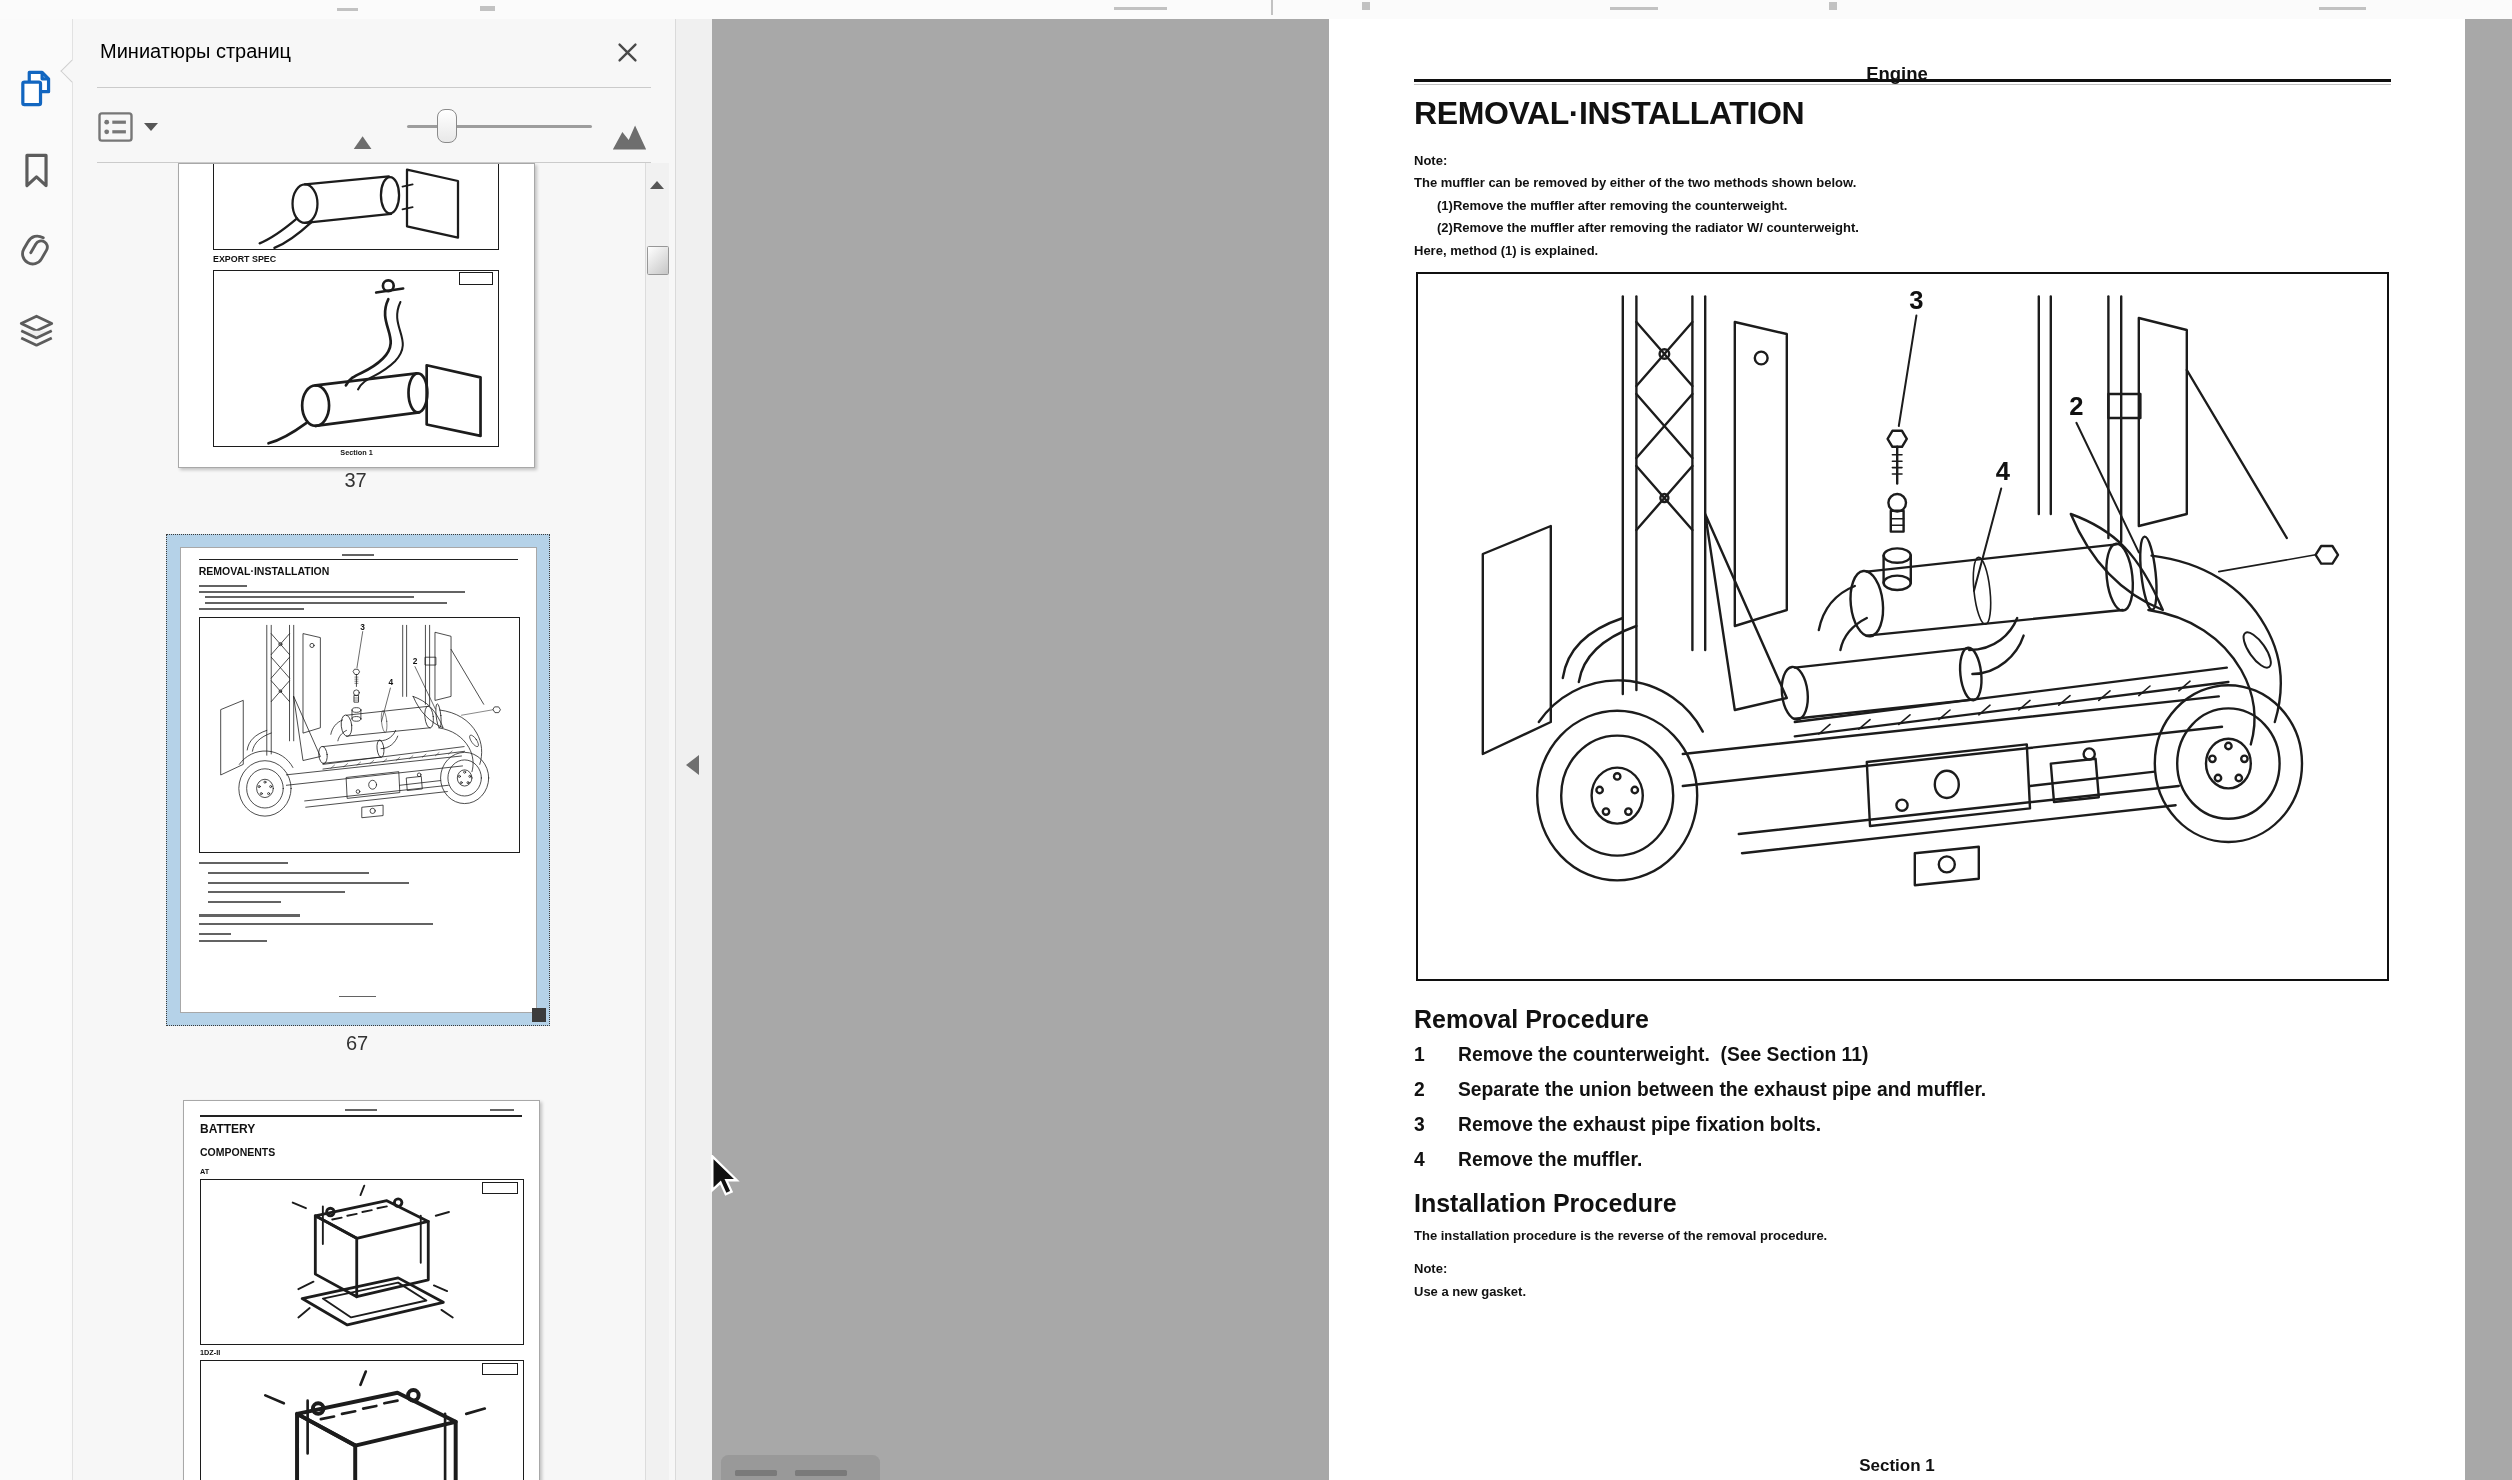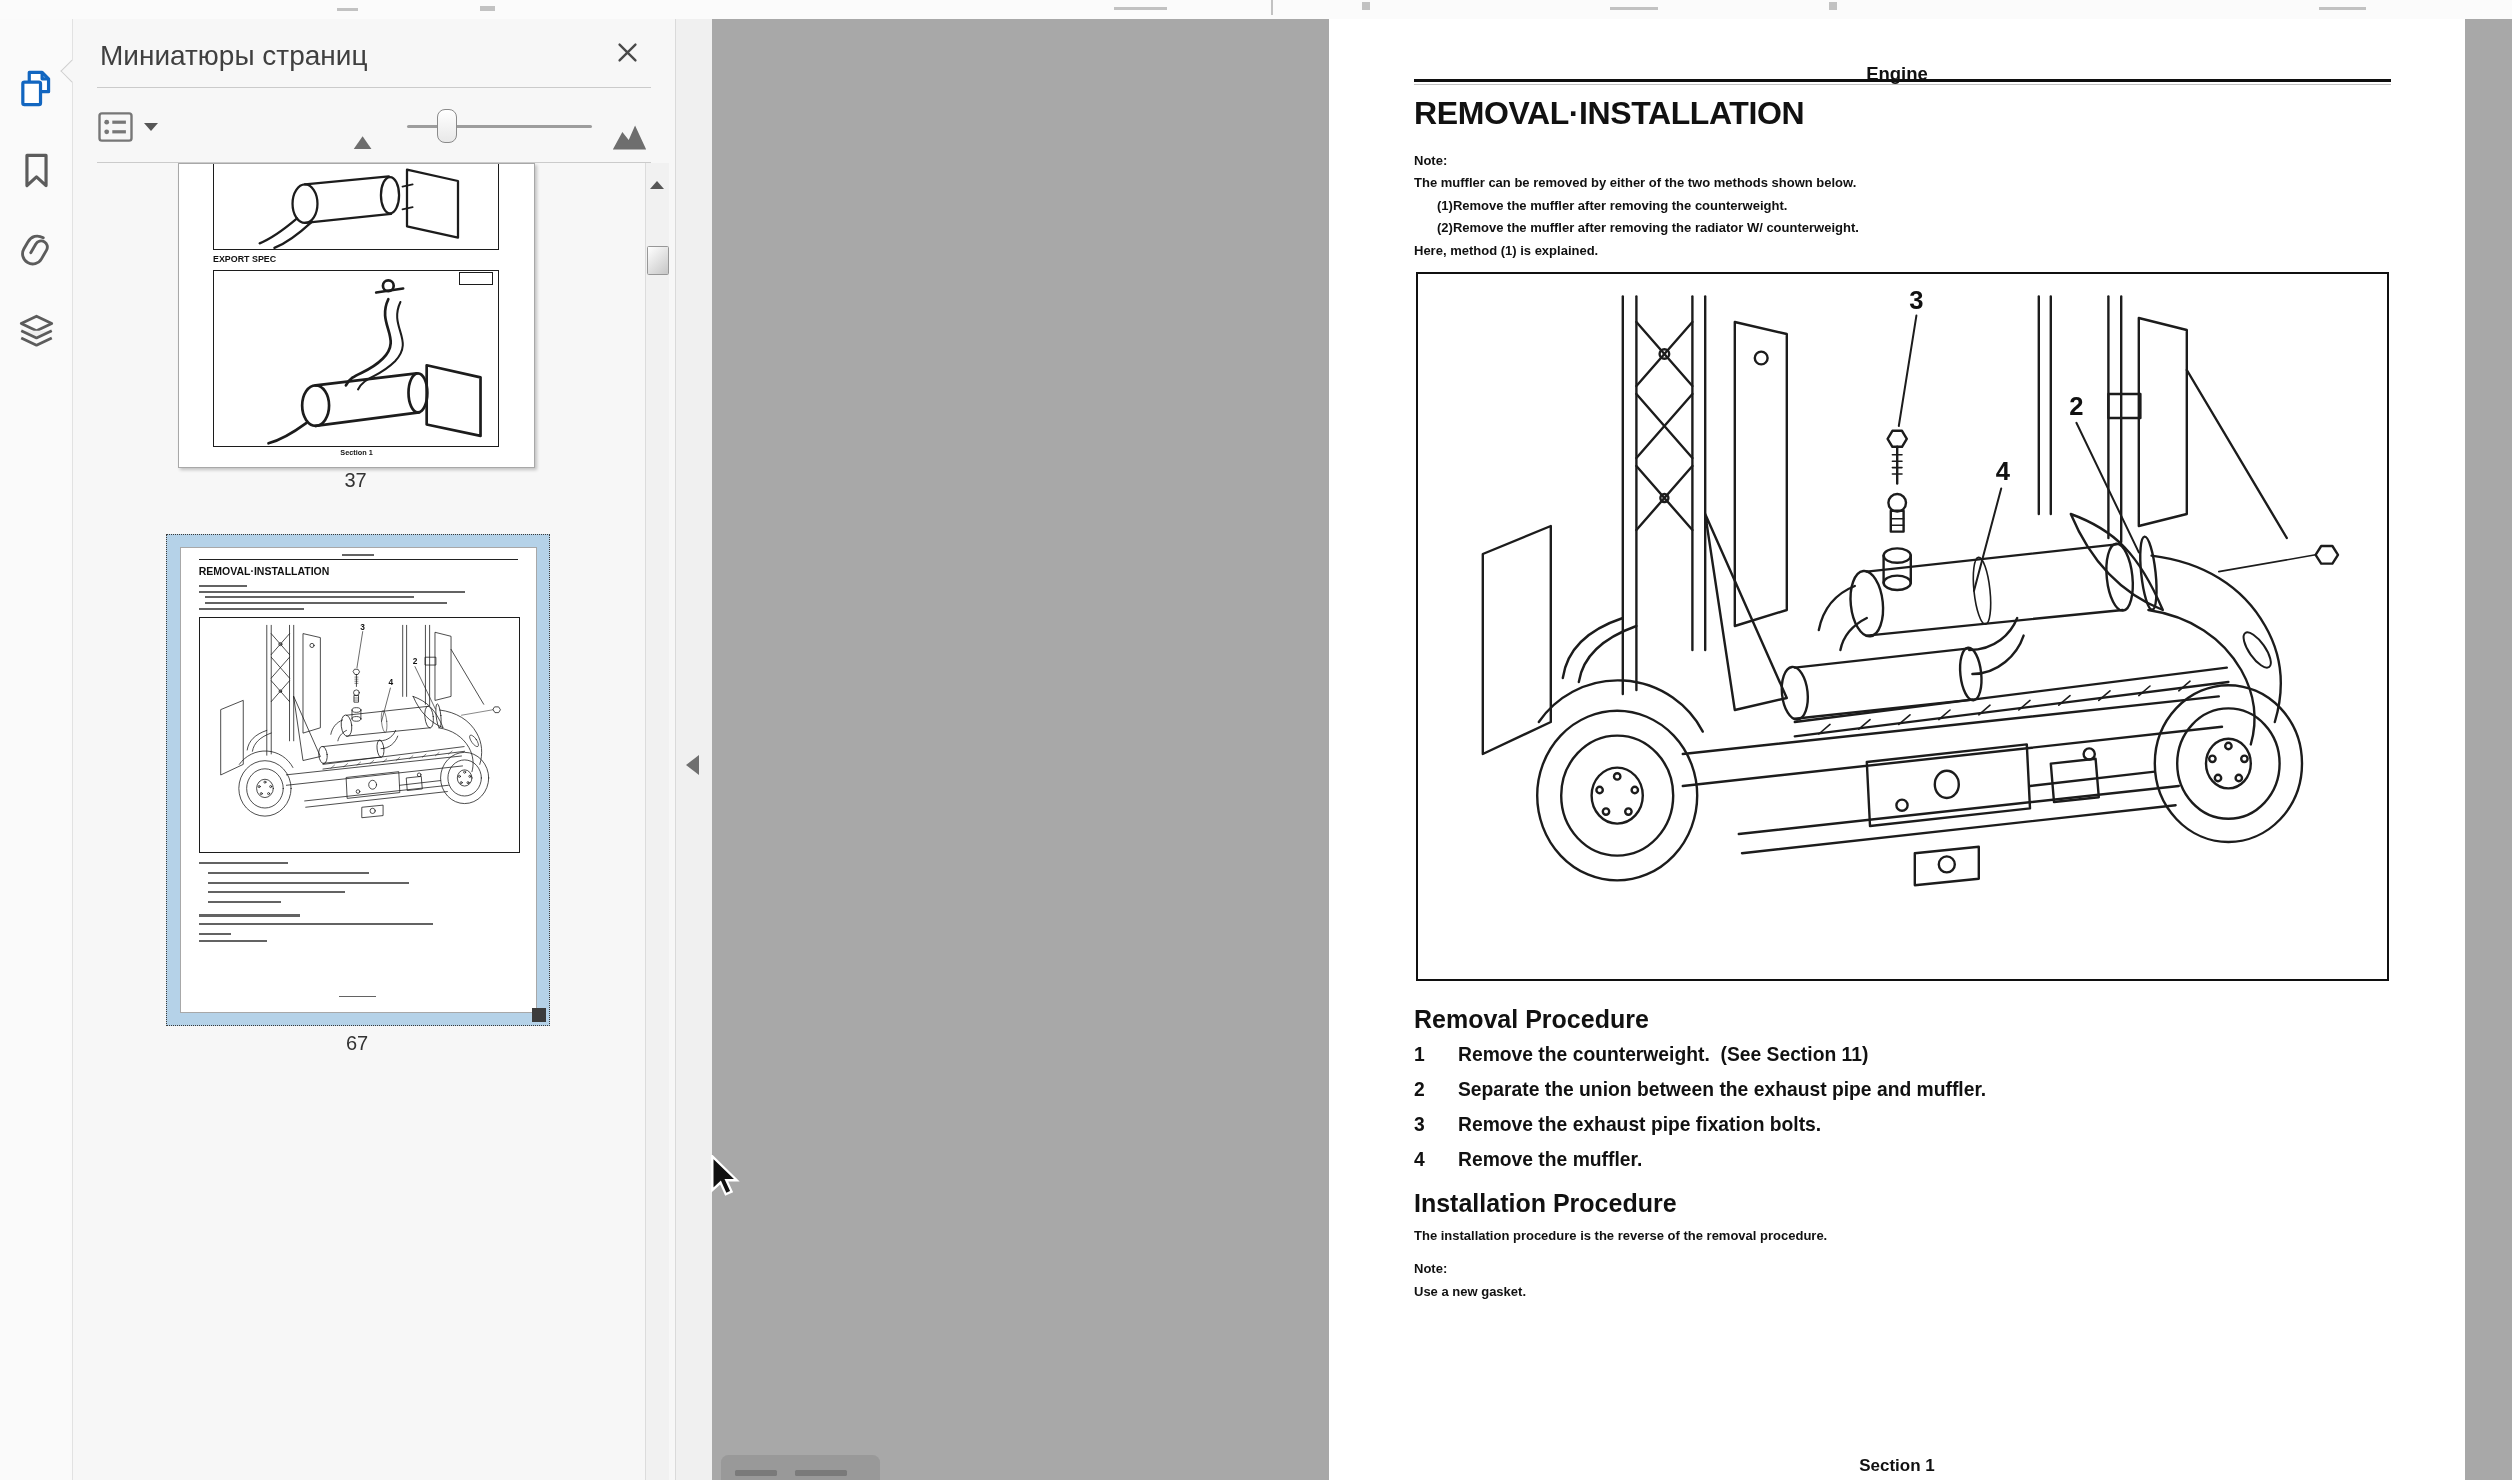--- a/index.html
+++ b/index.html
@@ -12,21 +12,21 @@
   .frag{position:absolute;background:#c2c2c2;}
 
   
   .rail{left:0;top:19.3px;width:72px;height:1461px;background:#fafafa;border-right:0.8px solid #e2e2e2;}
   .rail-icon{position:absolute;left:17px;width:39px;height:39px;display:flex;align-items:center;justify-content:center;cursor:pointer;}
   .notch{position:absolute;left:64px;top:63px;width:14.5px;height:14.5px;background:#f7f7f7;
     border-left:0.8px solid #cfcfcf;border-bottom:0.8px solid #cfcfcf;transform:rotate(45deg);}
 
   
   .panel{left:73px;top:19.3px;width:603px;height:1461px;background:#f7f7f7;}
-  .panel-title{left:27px;top:21px;font-size:28px;color:#404040;}
+  .panel-title{left:27px;top:21px;font-size:20px;color:#000000;}
   .close-btn{left:541px;top:19.3px;width:27px;height:27px;cursor:pointer;}
   .pdivider{left:24px;width:554px;height:0.8px;background:#cbcbcb;}
   .options-btn{left:24px;top:89px;width:63px;height:37px;display:flex;align-items:center;cursor:pointer;}
   .opt-caret{width:0;height:0;border-left:7.3px solid transparent;border-right:7.3px solid transparent;border-top:8.9px solid #565656;margin-left:9.7px;}
   .mtn{fill:#6e6e6e;}
   .slider-track{left:334px;top:106px;width:185px;height:2.4px;background:#9d9d9d;border-radius:1.6px;}
   .slider-handle{left:364px;top:90px;width:17.7px;height:32px;background:linear-gradient(#ffffff,#e8e8e8);
     border:1.6px solid #8a8a8a;border-radius:8px;cursor:pointer;}
   .thumb-list{left:0;top:144px;width:572px;height:1317px;overflow:hidden;}
 
@@ -334,20 +334,41 @@
           <div class="tl" style="left:17.7px;top:366px;width:101px;height:3.2px"></div>
           <div class="tl" style="left:17.7px;top:375px;width:234px"></div>
           <div class="tl" style="left:17.7px;top:385px;width:32px"></div>
           <div class="tl" style="left:17.7px;top:392px;width:68px"></div>
           <div class="tl" style="left:158px;top:448px;width:37px;height:1.6px"></div>
         </div>
         <div class="handle-sq"></div>
       </div>
       <div class="tlabel" style="left:93px;top:869px;width:382px">67</div>
 
+      <div class="tpage" style="left:110px;top:937px;width:355px;height:379px">
+        <div class="tl" style="left:161px;top:8px;width:32px;height:1.6px"></div>
+        <div class="tl" style="left:306px;top:8px;width:24px;height:1.6px"></div>
+        <div class="tl" style="left:16px;top:13.7px;width:322px;height:1.6px;background:#222"></div>
+        <div class="ttext" style="left:16px;top:21px;font-size:12px">BATTERY</div>
+        <div class="ttext" style="left:16px;top:45px;font-size:10.5px">COMPONENTS</div>
+        <div class="ttext" style="left:16px;top:66px;font-size:7.3px">AT</div>
+        <div class="tframe" style="left:16px;top:78px;width:322px;height:164px">
+          <div class="cornerbox" style="right:4.8px;top:1.6px;width:34px;height:10.5px"></div>
+          <svg width="319" height="160" viewBox="0 0 240 170" preserveAspectRatio="xMidYMid meet">
+            <use href="#battery-fig" transform="translate(10,8)"></use>
+          </svg>
+        </div>
+        <div class="ttext" style="left:16px;top:247px;font-size:7.3px">1DZ-II</div>
+        <div class="tframe" style="left:16px;top:259px;width:322px;height:121px;border-bottom:none">
+          <div class="cornerbox" style="right:4.8px;top:1.6px;width:34px;height:10.5px"></div>
+          <svg width="319" height="193" viewBox="0 0 240 146" preserveAspectRatio="xMidYMin meet">
+            <use href="#battery-fig" transform="translate(10,10)"></use>
+          </svg>
+        </div>
+      </div>
     </div>
 
     <div class="abs vscroll">
       <div class="scroll-up"></div>
       <div class="scroll-thumb"></div>
     </div>
   </div>
 
   <div class="abs splitter">
     <div class="collapse-tri"></div>

